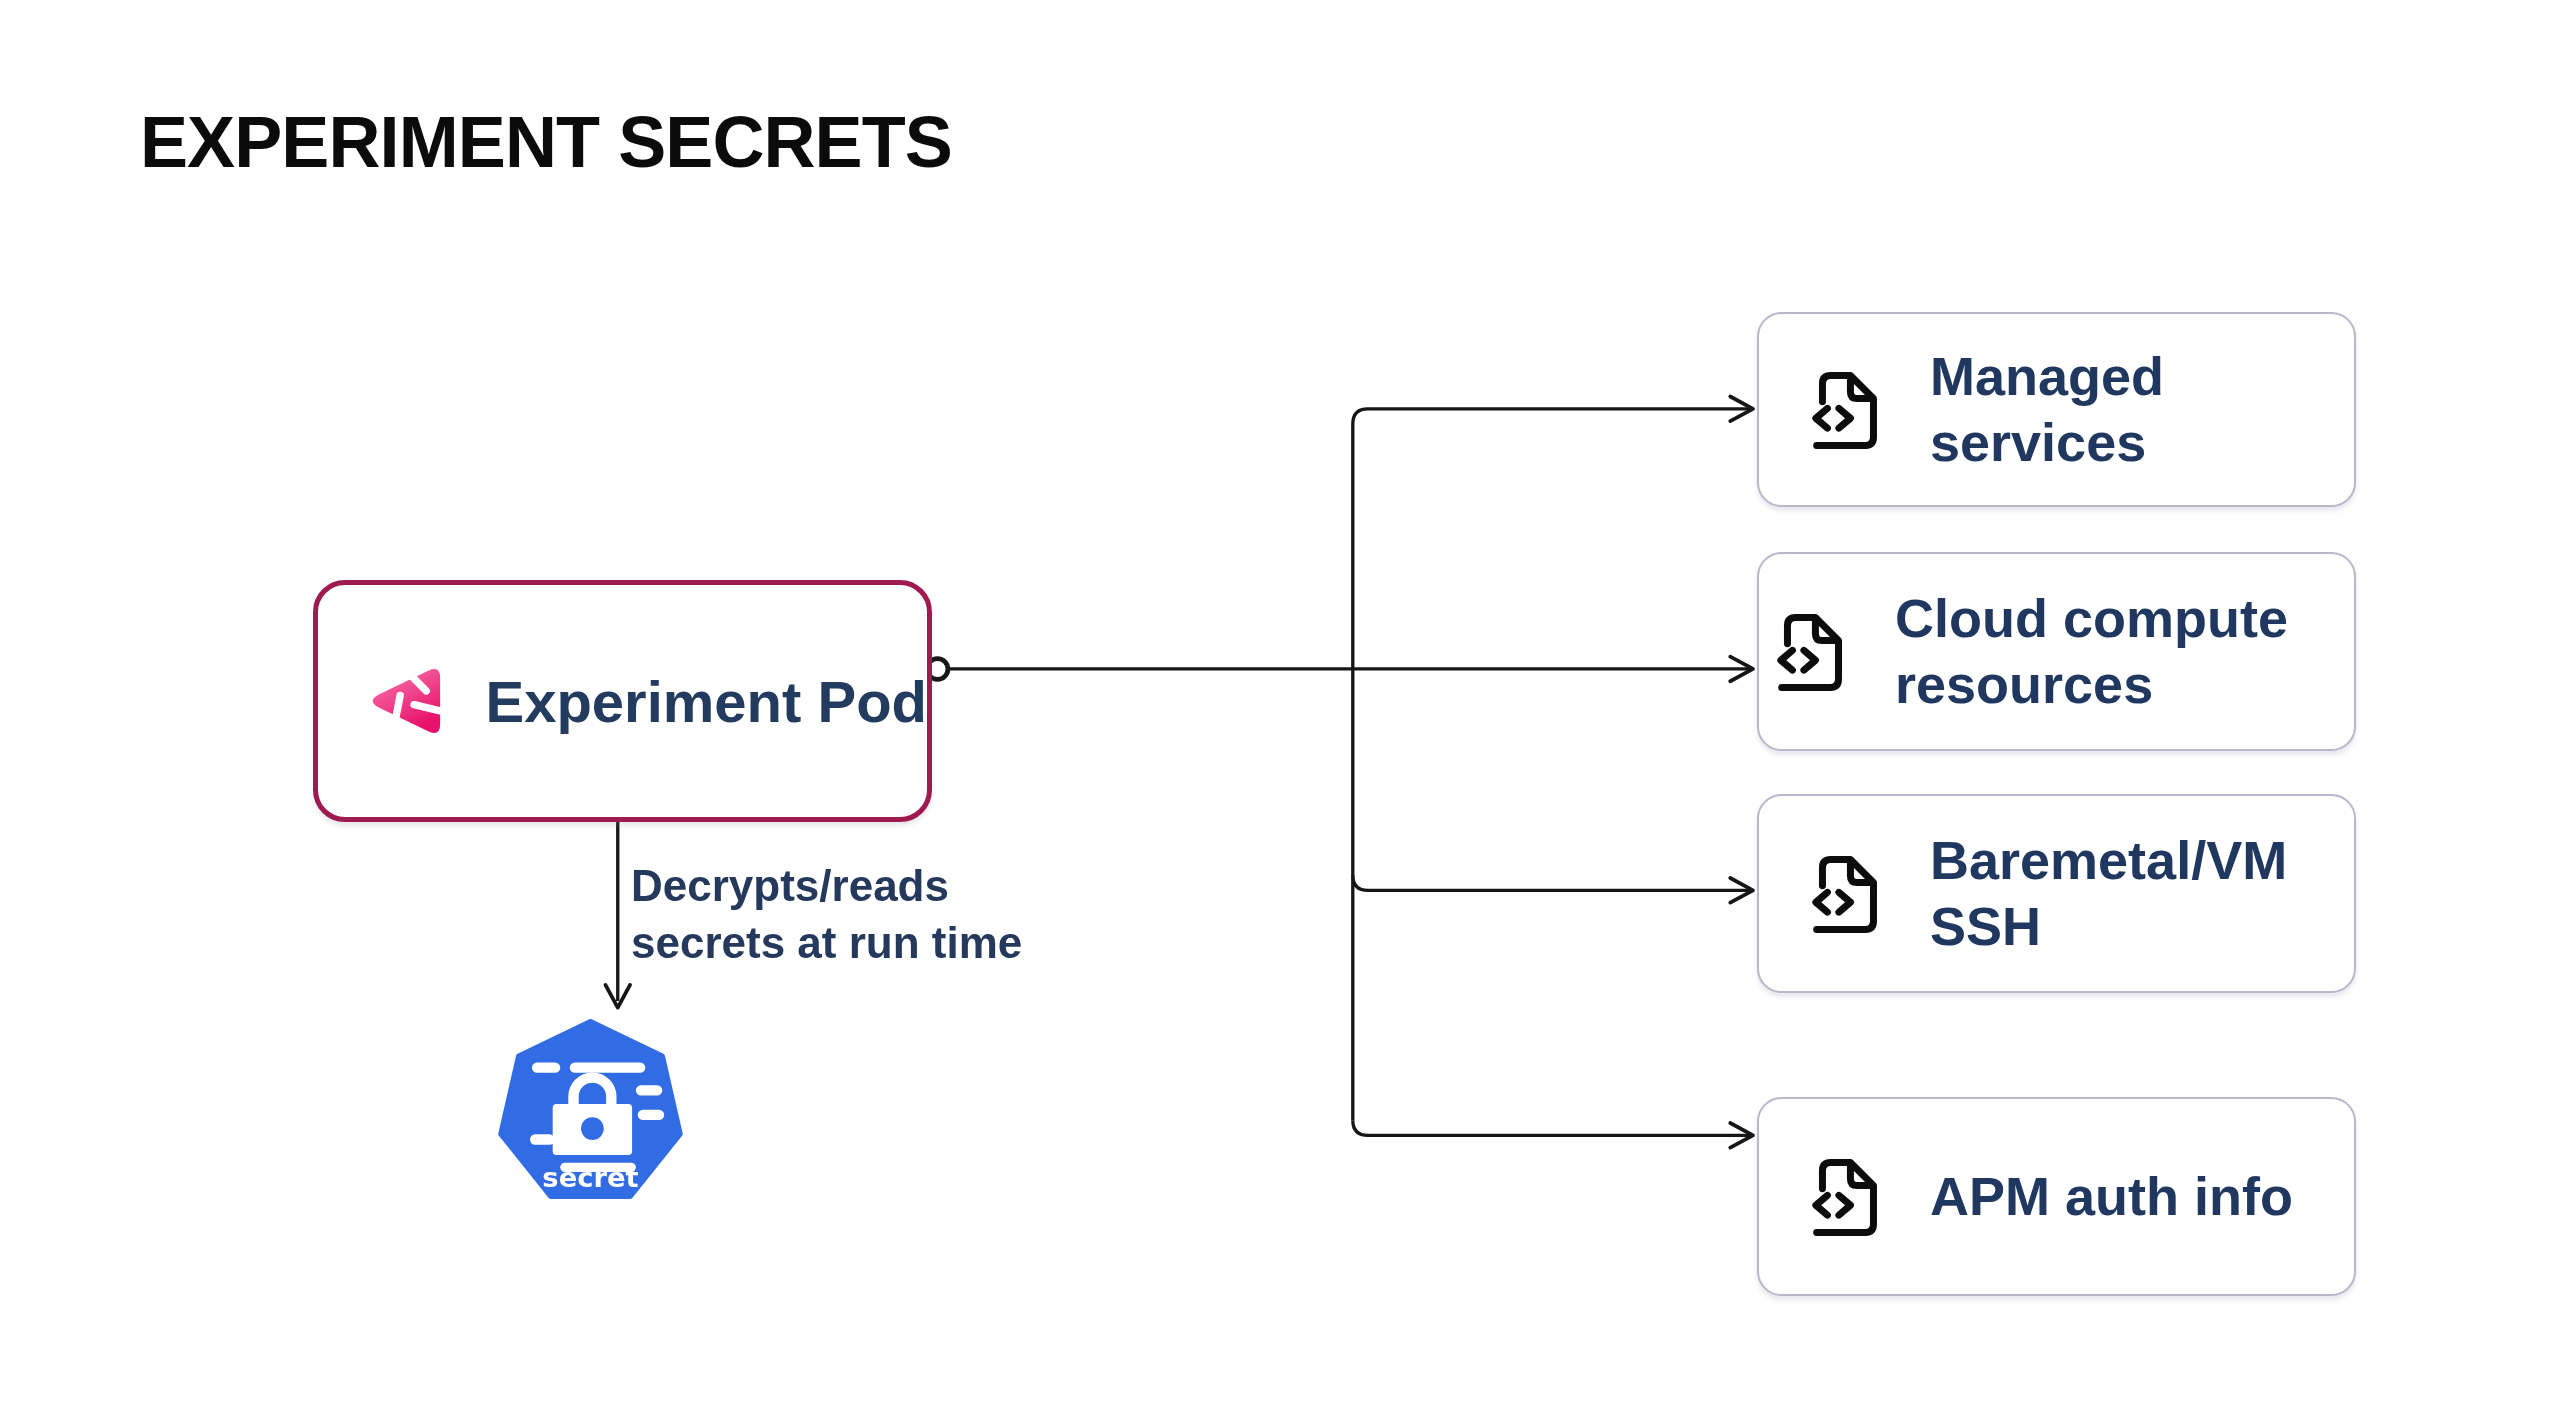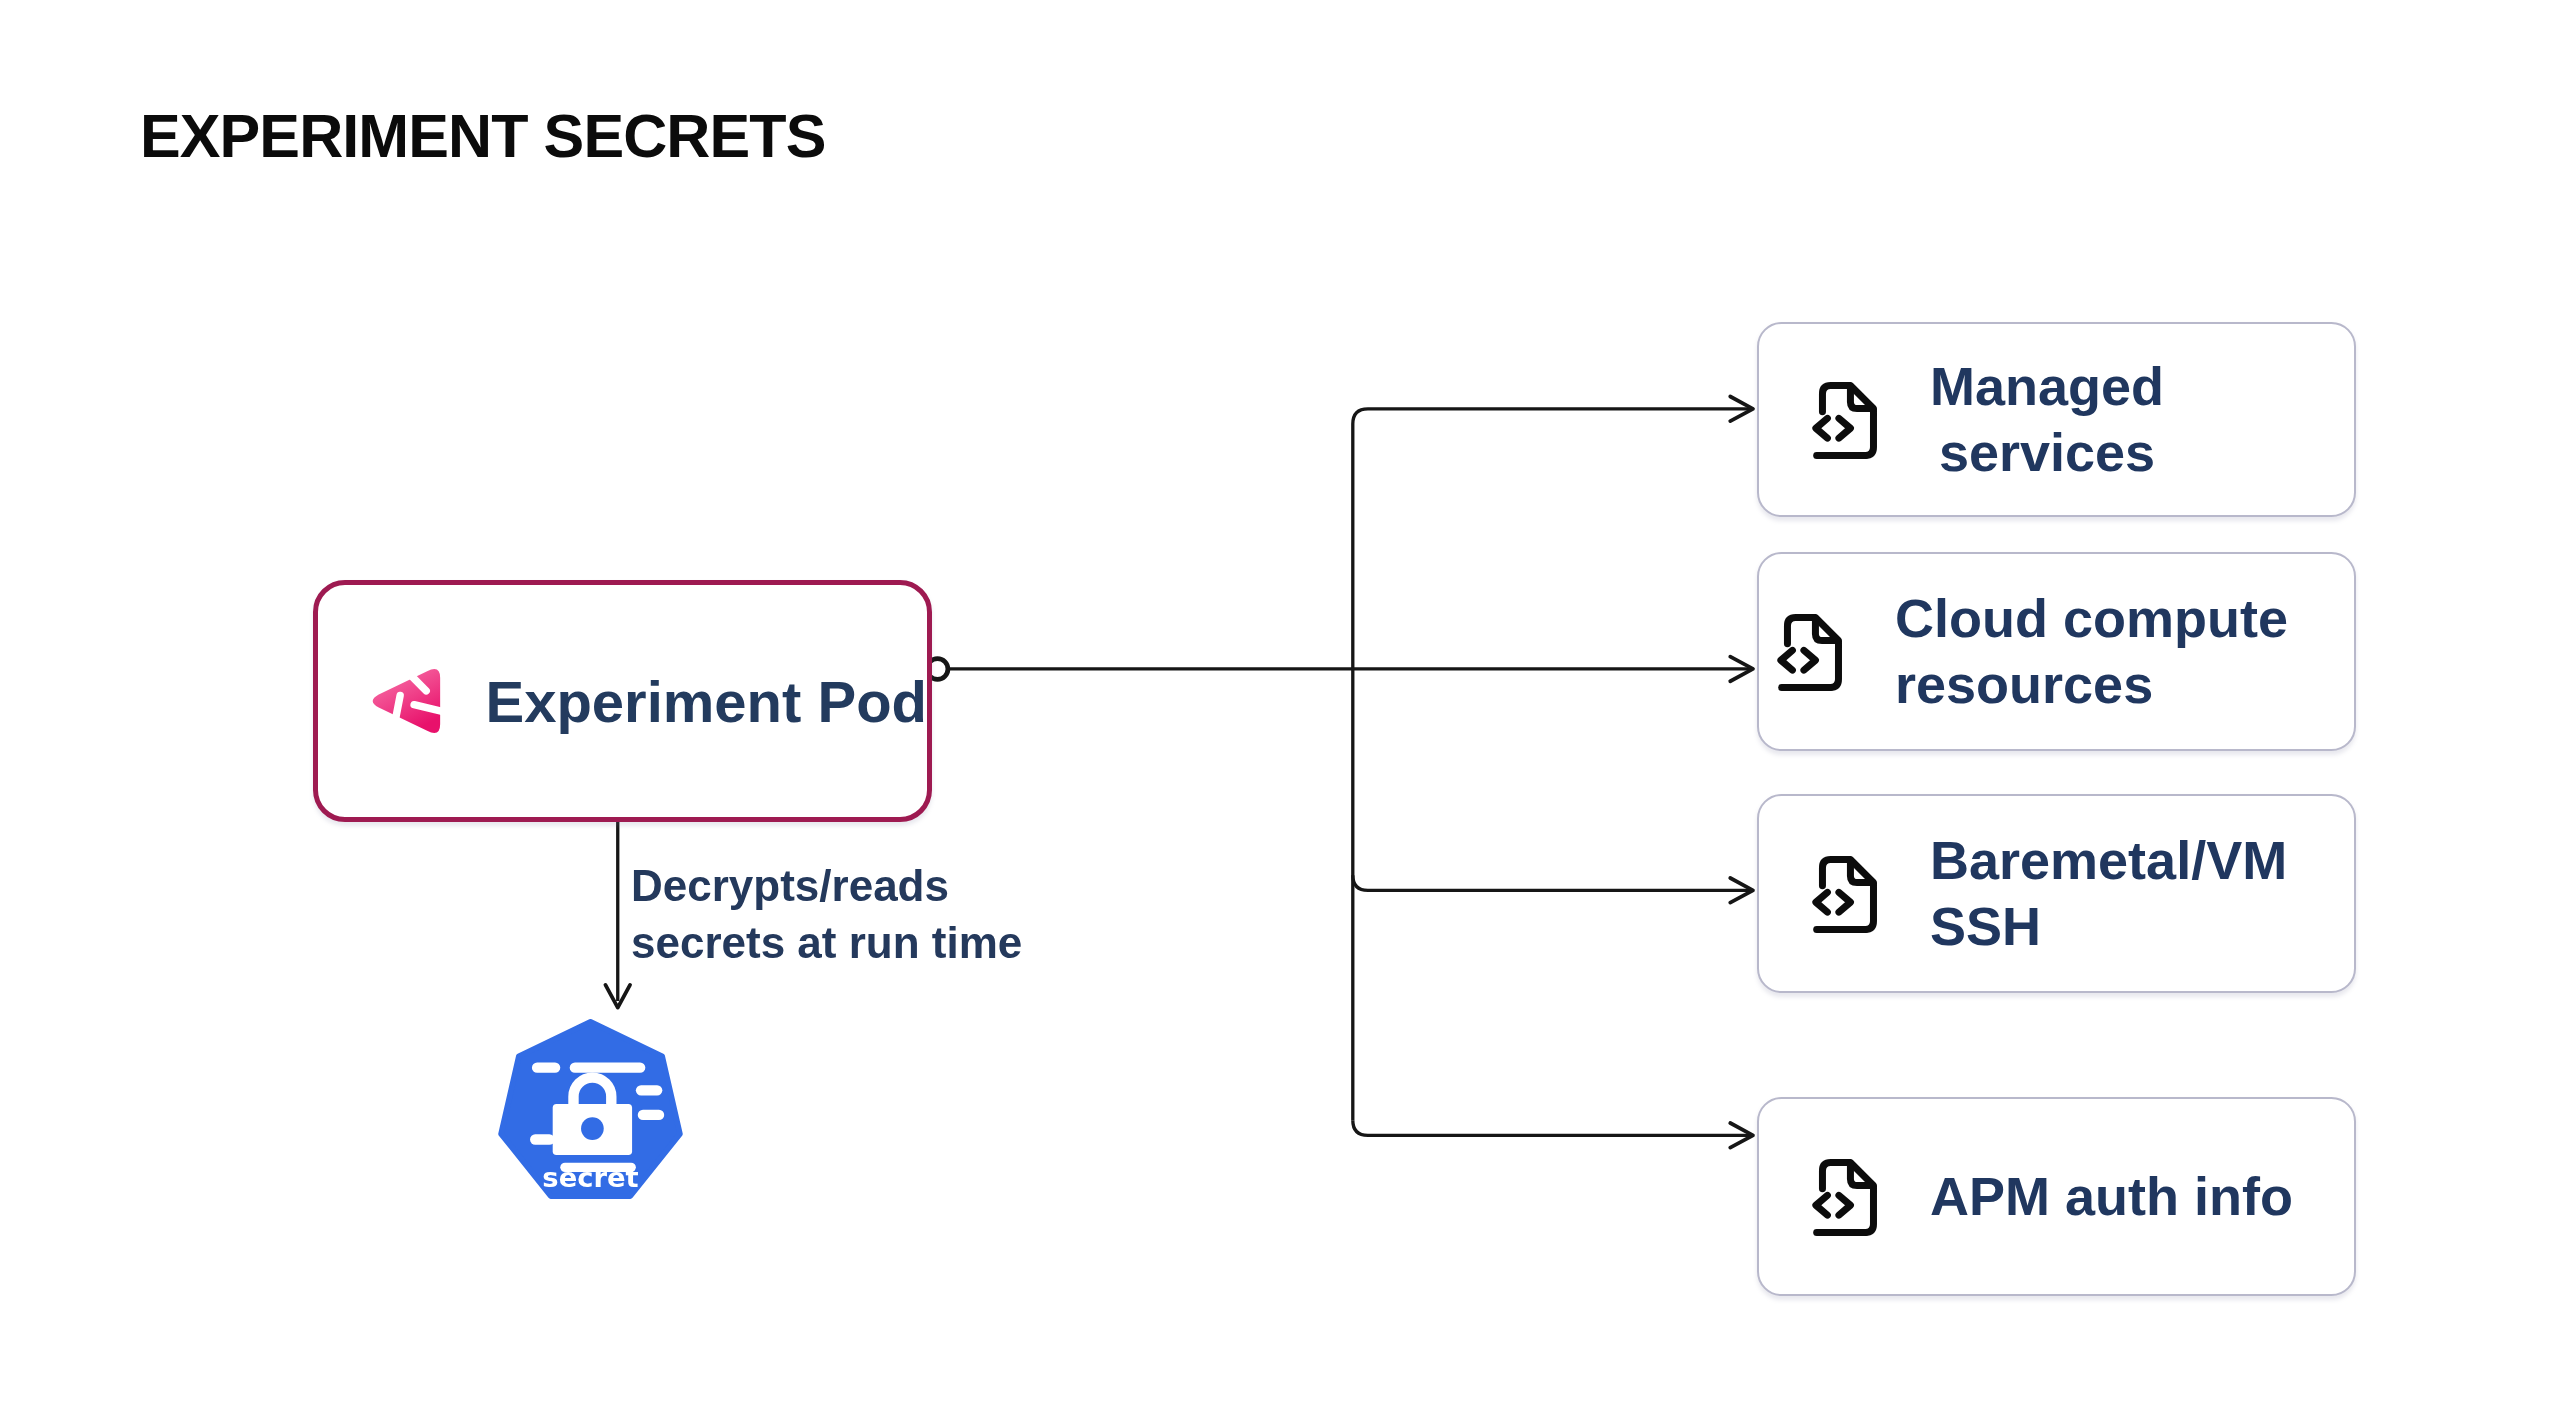--- a/index.html
+++ b/index.html
@@ -2,21 +2,21 @@
 <html style="font-size:15px"><head>
 <meta charset="utf-8">
 <style>
   html,body{margin:0;padding:0;}
   body{
     width:2576px;height:1406px;position:relative;background:#ffffff;
     font-family:"Liberation Sans","DejaVu Sans",sans-serif;overflow:hidden;
   }
   .page-title{
     position:absolute;left:140px;top:106px;
-    font-size:61px;font-weight:900;letter-spacing:-0.9px;line-height:1;
+    font-size:72px;font-weight:900;letter-spacing:-0.9px;line-height:1;
     color:#0b0b0b;white-space:nowrap;
   }
   #connectors{position:absolute;left:0;top:0;z-index:0;}
   .pod-box{
     position:absolute;left:313px;top:580px;width:619px;height:242px;
     box-sizing:border-box;border:5.7px solid #9E1A51;border-radius:32px;
     background:#ffffff;z-index:1;display:flex;align-items:center;
     padding-left:44px;gap:36px;
     box-shadow:0 3.8px 4.7px rgba(130,130,160,0.18);
   }
@@ -28,21 +28,21 @@
     font-size:44px;font-weight:600;line-height:1.3;color:#24395C;
     white-space:pre-line;z-index:1;
   }
   .secret-wrap{position:absolute;left:496px;top:1019px;width:189px;height:189px;z-index:1;font-weight:bold;}
   .target-box{
     position:absolute;left:1757px;width:599px;box-sizing:border-box;
     border:2.8px solid #B8B8CB;border-radius:24.6px;background:#ffffff;
     display:flex;align-items:center;padding-left:47px;gap:45px;z-index:1;
     box-shadow:0 3.8px 4.7px rgba(130,130,160,0.18);
   }
-  .target-box.t0{top:322px;height:195px;text-align:center;}
+  .target-box.t0{top:312px;height:195px;}
   .target-box.t1{top:552px;height:199px;padding-left:12px;}
   .target-box.t2{top:794px;height:199px;}
   .target-box.t3{top:1097px;height:199px;}
   .target-label{
     font-size:54px;font-weight:700;color:#20375F;line-height:1.22;
     white-space:pre-line;
   }
   .conn{stroke:#161616;stroke-width:3.5;fill:none;}
   .arrowhead{stroke:#161616;stroke-width:4;fill:none;stroke-linecap:round;stroke-linejoin:round;}
 </style>

